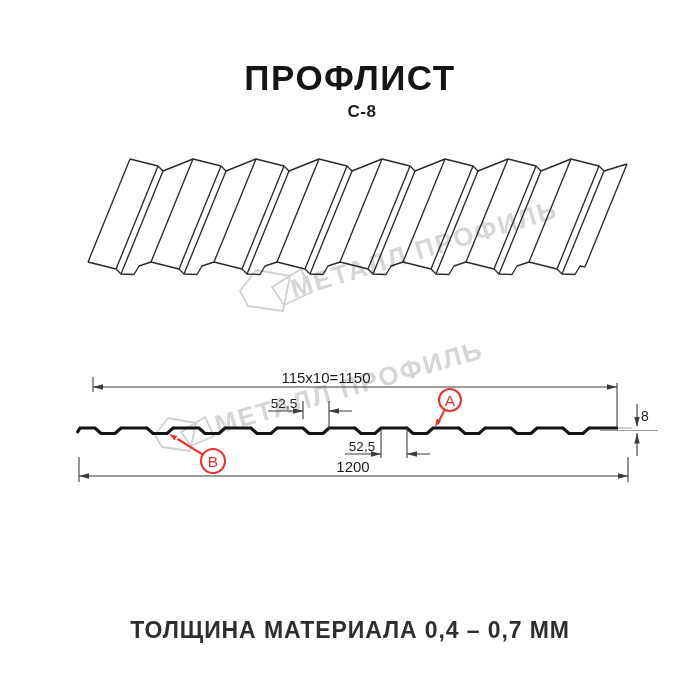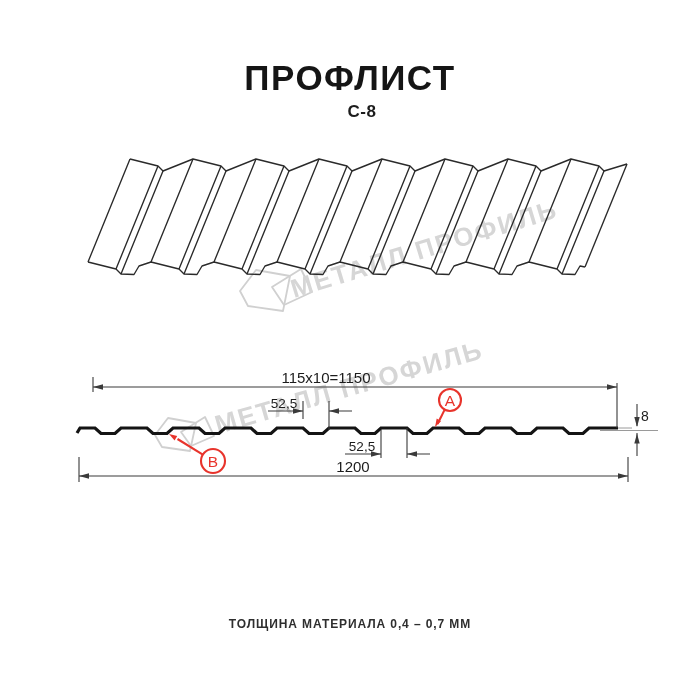--- a/index.html
+++ b/index.html
@@ -11,21 +11,21 @@
   .title{
     position:absolute;left:0;top:58px;width:700px;text-align:center;
     font-size:35px;font-weight:800;letter-spacing:1.5px;color:#151515;
   }
   .subtitle{
     position:absolute;left:12px;top:102px;width:700px;text-align:center;
     font-size:17px;font-weight:700;letter-spacing:.5px;color:#1c1c1c;
   }
   .footnote{
     position:absolute;left:0;top:617px;width:700px;text-align:center;
-    font-size:12px;font-weight:600;letter-spacing:.9px;color:#2e2e2e;
+    font-size:23px;font-weight:600;letter-spacing:.9px;color:#2e2e2e;
   }
   svg{position:absolute;left:0;top:0;}
   .dim-line{stroke:#3a3a3a;stroke-width:1.1;fill:none;}
   .dim-arrow{fill:#3a3a3a;stroke:none;}
   .dim-text{fill:#1c1c1c;font-family:"Liberation Sans","DejaVu Sans",sans-serif;}
   .profile-thick{stroke:#141414;stroke-width:3.2;fill:none;stroke-linejoin:miter;}
   .sheet3d{stroke:#2a2a2a;stroke-width:1.35;fill:none;stroke-linejoin:round;}
   .wm{fill:#d6d6d6;font-weight:700;font-size:26px;letter-spacing:2px;
       font-family:"Liberation Sans","DejaVu Sans",sans-serif;}
   .wm-logo{stroke:#d0d0d0;stroke-width:1.8;fill:none;stroke-linejoin:round;}

